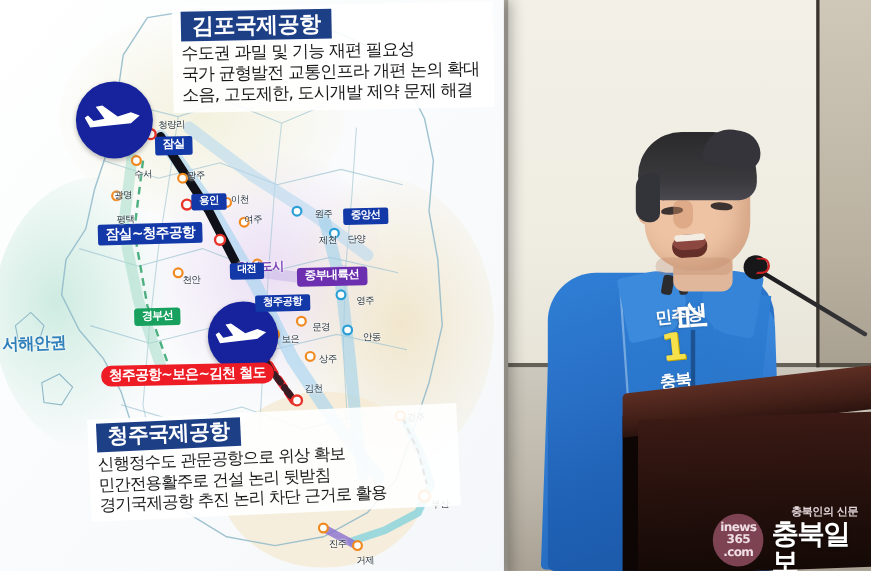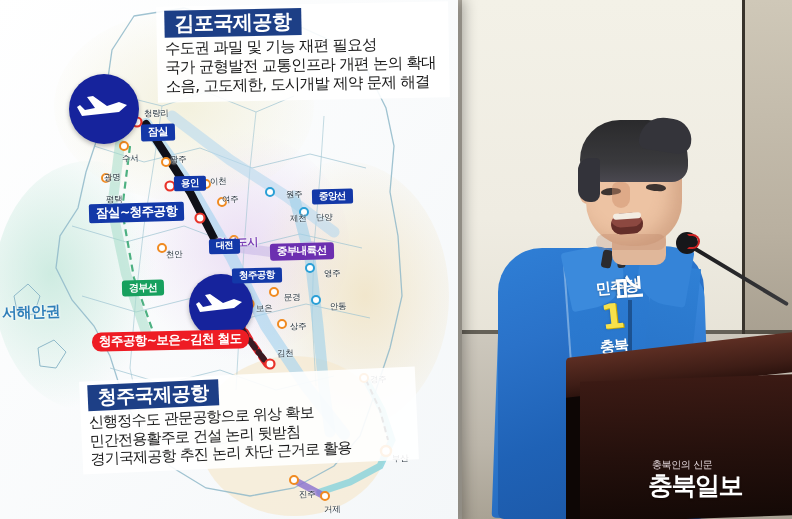--- a/index.html
+++ b/index.html
@@ -393,22 +393,22 @@
     background: #7d4353;
     display: flex; flex-direction: column;
     align-items: center; justify-content: center;
     color: #f0dfe4;
     font-weight: bold;
     line-height: 1.0;
   }
   .wm-logo span { display: block; font-size: 11px; letter-spacing: -0.6px; }
   .wm-right { display: flex; flex-direction: column; }
   .wm-sub {
-    color: #e2d6da; font-size: 10px; font-weight: normal;
-    letter-spacing: -0.4px; margin-left: 4px; margin-bottom: 1px;
+    color: #e2d6da; font-size: 10px; font-weight: bold;
+    letter-spacing: -0.4px; margin-left: 18px; margin-bottom: 1px;
   }
   .wm-main {
     color: #ffffff; font-size: 25px; font-weight: bold;
     letter-spacing: -1.5px; line-height: 1;
     text-shadow: 0 1px 2px rgba(0,0,0,.5);
   }
 </style>
 </head>
 <body>
 
@@ -621,19 +621,24 @@
 
   <div class="mic-boom"></div>
   <div class="mic-head"></div>
   <div class="mic-ring"></div>
 
   <div class="podium-shadow"></div>
   <div class="podium-top"></div>
   <div class="podium-front"></div>
 
   <div class="watermark">
+    <div class="wm-logo">
+      <span>inews</span>
+      <span>365</span>
+      <span>.com</span>
+    </div>
     <div class="wm-right">
       <div class="wm-sub">충북인의 신문</div>
       <div class="wm-main">충북일보</div>
     </div>
   </div>
 
 </div>
 
 </body></html>

